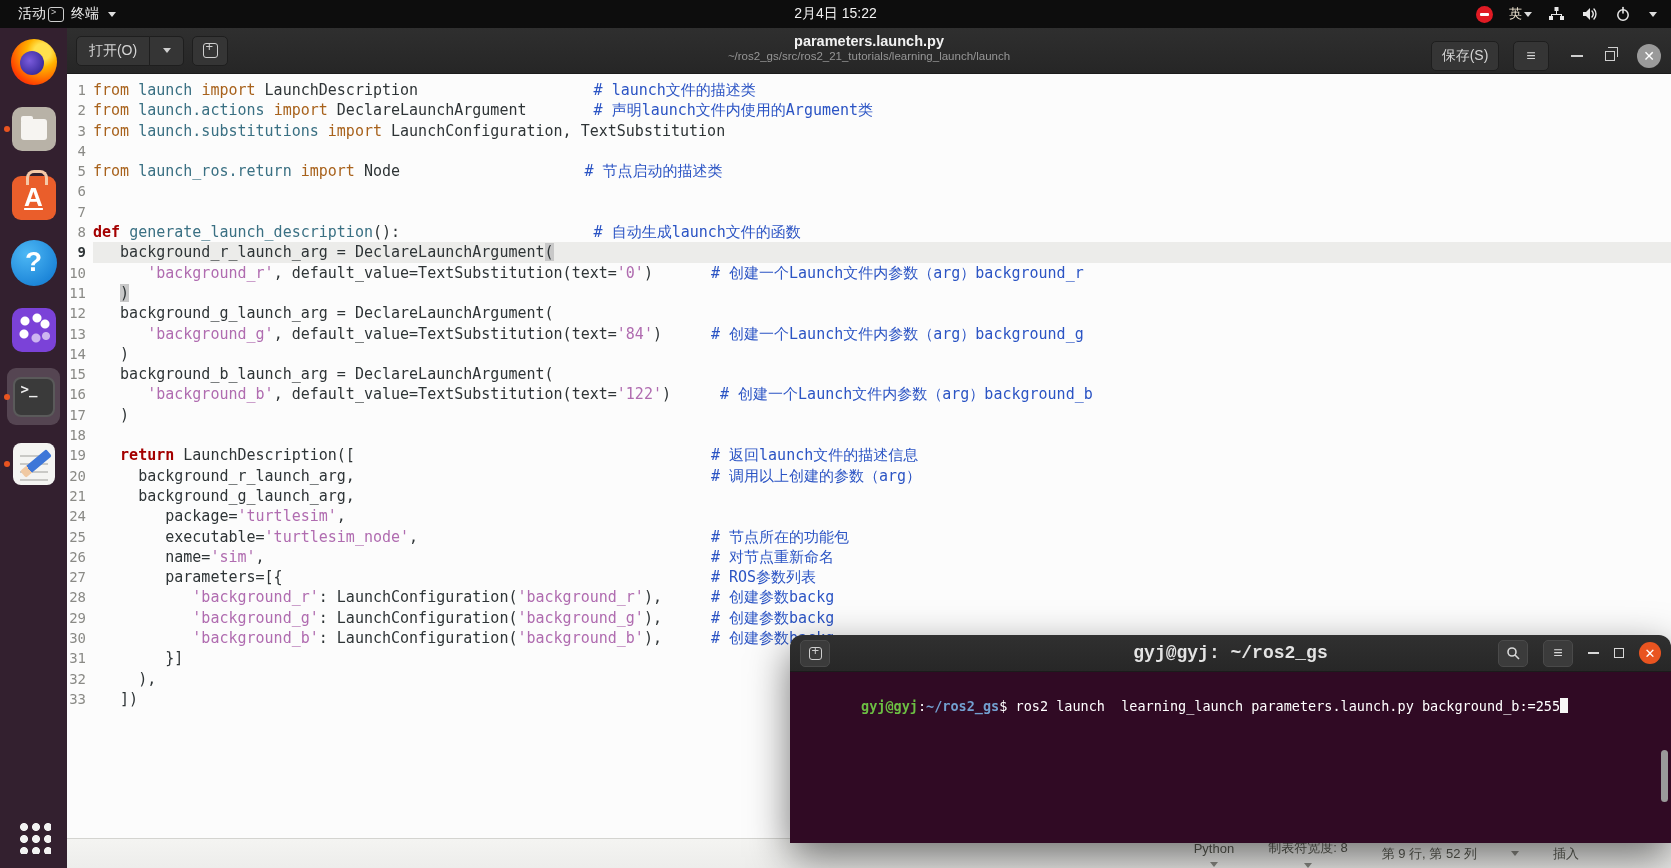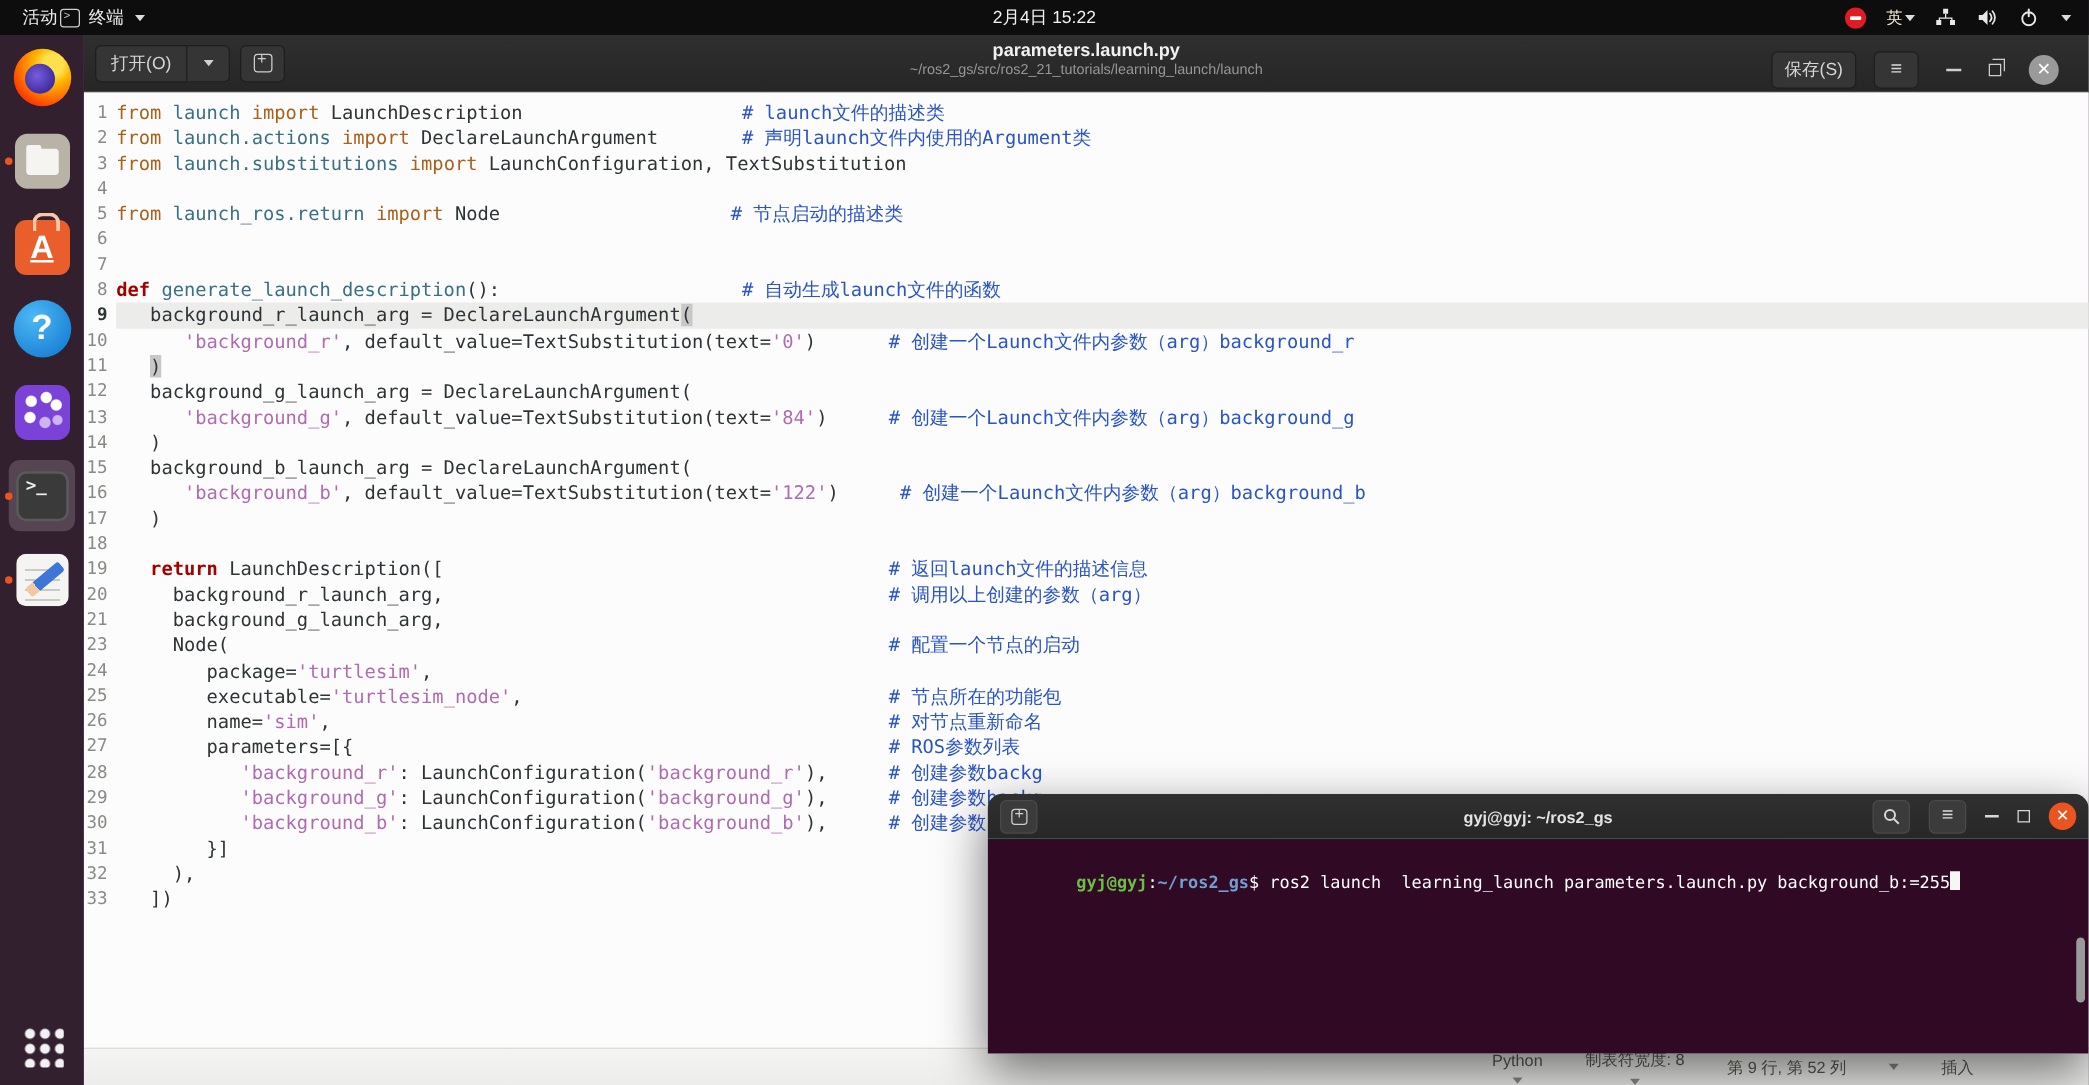--- a/index.html
+++ b/index.html
@@ -84,21 +84,21 @@
   .open-group { display:flex; margin-left:9px; }
   .open-main { width:74px; border-radius:5px 0 0 5px; }
   .open-arrow { width:34px; border-left:none; border-radius:0 5px 5px 0; }
   .open-arrow .caret { border-top-color:#cfcfcf; margin:0; }
   .newtab-btn { width:36px; margin-left:8px; position:relative; }
   .newtab-glyph { width:15px; height:15px; border:1.5px solid #cfcfcf; border-radius:3px; position:relative; }
   .newtab-glyph::after { content:"+"; position:absolute; left:2px; top:-5px; font-size:13px; color:#cfcfcf; }
   .g-titles { position:absolute; left:50%; top:5px; transform:translateX(-50%); text-align:center; }
   .g-title { font-size:14.5px; font-weight:bold; color:#f1f1f1; white-space:nowrap; }
   .g-subtitle { font-size:11.5px; color:#969696; margin-top:1px; white-space:nowrap; }
-  .g-header-right { position:absolute; right:24px; display:flex; align-items:center; gap:14px;margin-top:10px; }
+  .g-header-right { position:absolute; right:10px; display:flex; align-items:center; gap:14px;margin-top:10px; }
   .save-btn { width:68px; }
   .menu-btn { width:36px; font-size:16px; }
   .win-ctl { display:flex; align-items:center; gap:22px; margin-left:8px; }
   .wc-min { width:12px; height:2px; background:#cfcfcf; }
   .wc-restore { width:10px; height:10px; border:1.5px solid #cfcfcf; position:relative; }
   .wc-restore::before { content:""; position:absolute; left:2px; top:-5px; width:9px; height:9px;
     border-top:1.5px solid #cfcfcf; border-right:1.5px solid #cfcfcf; }
   .wc-close { width:24px; height:24px; border-radius:50%; background:#9a9a9a; color:#fff;
     display:flex; align-items:center; justify-content:center; font-size:14px; font-weight:bold; }
 
@@ -129,22 +129,22 @@
 
   
   .terminal { position:absolute; left:790px; top:635px; width:881px; height:208px; z-index:10;
     border-radius:12px 12px 0 0; box-shadow:0 14px 40px rgba(0,0,0,.55); display:flex; flex-direction:column;
     overflow:hidden; }
   .t-header { flex:0 0 37px; background:linear-gradient(#303030,#272727); border-bottom:1px solid #1b1b1b;
     position:relative; display:flex; align-items:center; }
   .t-newtab { width:30px; height:27px; margin-left:10px; background:#3b3b3b; border:1px solid #4a4a4a;
     border-radius:5px; display:flex; align-items:center; justify-content:center; }
   .t-newtab .newtab-glyph { width:13px; height:13px; }
-  .t-title { position:absolute; left:50%; transform:translateX(-50%); color:#e4e4e4; font-size:13px;
-    font-weight:bold; white-space:nowrap; }
+  .t-title { position:absolute; left:50%; transform:translateX(-50%); color:#e4e4e4; font-size:18px;
+    font-weight:bold; white-space:nowrap;font-family:Liberation Mono, monospace; }
   .t-right { position:absolute; right:10px; display:flex; align-items:center; gap:15px; }
   .t-sq-btn { width:30px; height:27px; background:#3b3b3b; border:1px solid #4a4a4a; border-radius:5px;
     display:flex; align-items:center; justify-content:center; color:#d8d8d8; }
   .t-min { width:11px; height:2px; background:#d8d8d8; }
   .t-max { width:10px; height:10px; border:1.5px solid #d8d8d8; }
   .t-close { width:22px; height:22px; border-radius:50%; background:#e95420; color:#fff; display:flex;
     align-items:center; justify-content:center; font-size:13px; font-weight:bold; }
   .t-body { flex:1 1 auto; background:#300a24; position:relative; font-family:"DejaVu Sans Mono",monospace;
     font-size:13.5px; padding:7px 6px; color:#ffffff; }
   .t-line { white-space:pre-wrap; line-height:18px; word-break:break-all; }
@@ -266,21 +266,20 @@
           <div class="cl"><span class="ln">12</span><span class="codewrap"><span class="sg txt">   background_g_launch_arg = DeclareLaunchArgument(</span></span></div>
           <div class="cl"><span class="ln">13</span><span class="codewrap"><span class="sg txt">      </span><span class="sg str">'background_g'</span><span class="sg txt">, default_value=TextSubstitution(text=</span><span class="sg str">'84'</span><span class="sg txt">) </span><span class="sg com"># 创建一个Launch文件内参数（arg）background_g</span></span></div>
           <div class="cl"><span class="ln">14</span><span class="codewrap"><span class="sg txt">   )</span></span></div>
           <div class="cl"><span class="ln">15</span><span class="codewrap"><span class="sg txt">   background_b_launch_arg = DeclareLaunchArgument(</span></span></div>
           <div class="cl"><span class="ln">16</span><span class="codewrap"><span class="sg txt">      </span><span class="sg str">'background_b'</span><span class="sg txt">, default_value=TextSubstitution(text=</span><span class="sg str">'122'</span><span class="sg txt">) </span><span class="sg com"># 创建一个Launch文件内参数（arg）background_b</span></span></div>
           <div class="cl"><span class="ln">17</span><span class="codewrap"><span class="sg txt">   )</span></span></div>
           <div class="cl"><span class="ln">18</span><span class="codewrap"></span></div>
           <div class="cl"><span class="ln">19</span><span class="codewrap"><span class="sg txt">   </span><span class="sg kw2">return</span><span class="sg txt"> LaunchDescription([                                   </span><span class="sg com"># 返回launch文件的描述信息</span></span></div>
           <div class="cl"><span class="ln">20</span><span class="codewrap"><span class="sg txt">     background_r_launch_arg,                                   </span><span class="sg com"># 调用以上创建的参数（arg）</span></span></div>
           <div class="cl"><span class="ln">21</span><span class="codewrap"><span class="sg txt">     background_g_launch_arg,</span></span></div>
-          <div class="cl"><span class="ln">23</span><span class="codewrap"><span class="sg txt">     Node(                                                      </span><span class="sg com"># 配置一个节点的启动</span></span></div>
           <div class="cl"><span class="ln">24</span><span class="codewrap"><span class="sg txt">        package=</span><span class="sg str">'turtlesim'</span><span class="sg txt">,</span></span></div>
           <div class="cl"><span class="ln">25</span><span class="codewrap"><span class="sg txt">        executable=</span><span class="sg str">'turtlesim_node'</span><span class="sg txt">,                            </span><span class="sg com"># 节点所在的功能包</span></span></div>
           <div class="cl"><span class="ln">26</span><span class="codewrap"><span class="sg txt">        name=</span><span class="sg str">'sim'</span><span class="sg txt">,                                             </span><span class="sg com"># 对节点重新命名</span></span></div>
           <div class="cl"><span class="ln">27</span><span class="codewrap"><span class="sg txt">        parameters=[{                                           </span><span class="sg com"># ROS参数列表</span></span></div>
           <div class="cl"><span class="ln">28</span><span class="codewrap"><span class="sg txt">           </span><span class="sg str">'background_r'</span><span class="sg txt">: LaunchConfiguration(</span><span class="sg str">'background_r'</span><span class="sg txt">), </span><span class="sg com"># 创建参数backg</span></span></div>
           <div class="cl"><span class="ln">29</span><span class="codewrap"><span class="sg txt">           </span><span class="sg str">'background_g'</span><span class="sg txt">: LaunchConfiguration(</span><span class="sg str">'background_g'</span><span class="sg txt">), </span><span class="sg com"># 创建参数backg</span></span></div>
           <div class="cl"><span class="ln">30</span><span class="codewrap"><span class="sg txt">           </span><span class="sg str">'background_b'</span><span class="sg txt">: LaunchConfiguration(</span><span class="sg str">'background_b'</span><span class="sg txt">), </span><span class="sg com"># 创建参数backg</span></span></div>
           <div class="cl"><span class="ln">31</span><span class="codewrap"><span class="sg txt">        }]</span></span></div>
           <div class="cl"><span class="ln">32</span><span class="codewrap"><span class="sg txt">     ),</span></span></div>
           <div class="cl"><span class="ln">33</span><span class="codewrap"><span class="sg txt">   ])</span></span></div>

